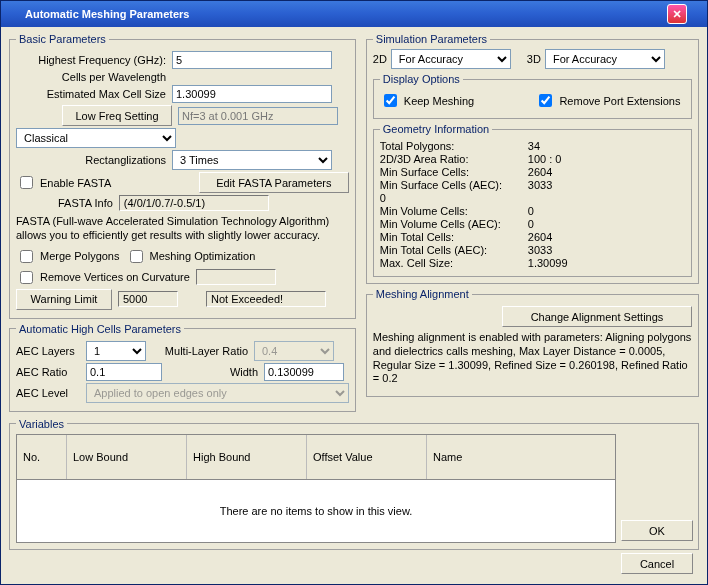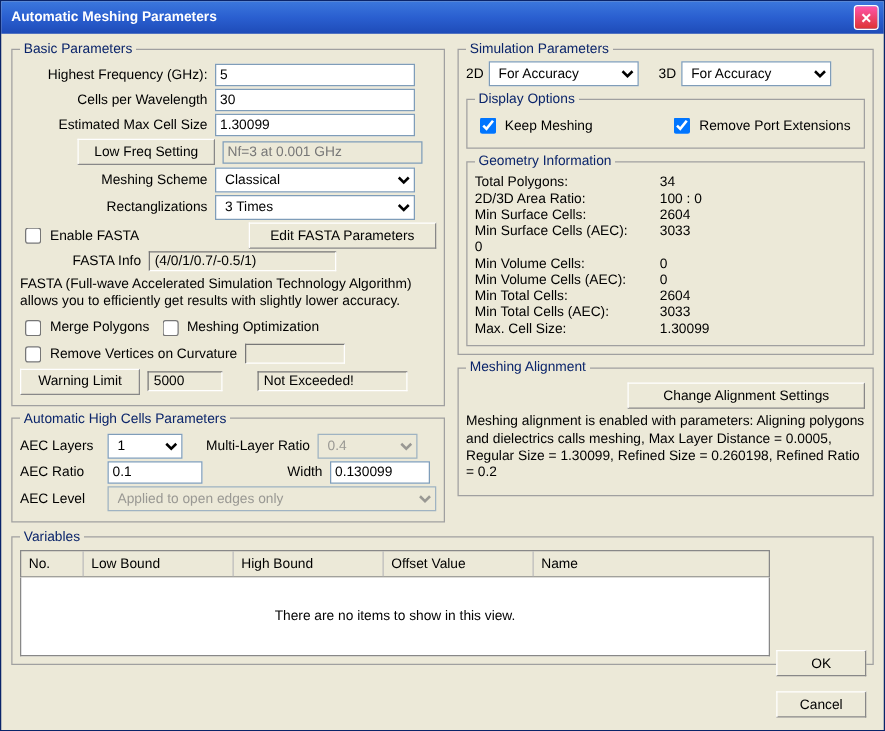--- a/index.html
+++ b/index.html
@@ -1,37 +1,37 @@
 <!DOCTYPE html>
 <html><head>
 <meta charset="utf-8">
 <style>
   * { box-sizing: border-box; font-family: Tahoma, Arial, sans-serif; font-size: 11px; }
   body { margin: 0; background: #ece9d8; }
   .window { width: 708px; height: 585px; background: #ece9d8; border: 1px solid #0a246a; display: flex; flex-direction: column; }
-  .titlebar { height: 26px; background: linear-gradient(to bottom, #3b77dd 0%, #2a5fd0 50%, #1e4bb8 100%); display: flex; align-items: center; padding: 0 4px; color: #fff; font-weight: bold; }
+  .titlebar { height: 26px; background: linear-gradient(to bottom, #3b77dd 0%, #2a5fd0 50%, #1e4bb8 100%); display: flex; align-items: center; padding: 0 20px; color: #fff; font-weight: bold; }
   .titlebar .title { flex: 1; padding-left: 4px; }
   .closebtn { width: 20px; height: 20px; background: linear-gradient(to bottom,#f5a,#d33); border: 1px solid #fff; border-radius: 3px; color:#fff; display:flex; align-items:center; justify-content:center; font-weight:bold; cursor:pointer; }
   .body { flex:1; padding: 6px 8px 6px 8px; display:flex; flex-direction:column; gap:4px; position:relative; }
   .cols { display:flex; gap:10px; }
   .col { flex:1; display:flex; flex-direction:column; gap:4px; }
   fieldset { border:1px solid #a0a0a0; padding:4px 6px 6px 6px; margin:0; }
   legend { color:#0a246a; padding:0 3px; }
   .row { display:flex; align-items:center; margin:2px 0; gap:6px; }
   .lblr { text-align:right; display:inline-block; }
   label.lblr { width: 150px; }
   input[type="text"], select { border:1px solid #7f9db9; background:#fff; height:18px; padding:1px 3px; }
   input[disabled], select[disabled] { background:#ece9d8; color:#777; }
   select { height:20px; }
   .btn { background:#ece9d8; border:1px solid #888; border-top-color:#fff; border-left-color:#fff; padding:2px 6px; height:21px; cursor:pointer; display:inline-flex; align-items:center; justify-content:center; }
   .chk { display:flex; align-items:center; gap:4px; }
   .infov { color:#000; }
   .desc { color:#000; margin:4px 0; line-height:1.25; }
   .varhdr { display:flex; border:1px solid #888; background:#ece9d8; }
-  .varhdr div { padding:4px 6px; border-right:1px solid #bbb; }
+  .varhdr div { padding:16px 6px; border-right:1px solid #bbb; }
   .varbody { border:1px solid #888; border-top:none; height:63px; background:#fff; display:flex; align-items:center; justify-content:center; color:#000; }
   .rightbtns { position:absolute; right:14px; bottom:10px; display:flex; flex-direction:column; gap:12px; }
   .rightbtns .btn { width:72px; }
   .geo .row2 { display:flex; align-items:center; margin:1px 0; }
   .geo .row2 .k { width:148px; text-align:left; padding-right:10px; white-space:nowrap; }
   .geo .row2 .v { flex:1; white-space:nowrap; }
   .simrow { display:flex; align-items:center; gap:4px; }
   .simrow select { width:120px; }
   .inset { border:1px solid #888; border-top-color:#777; border-left-color:#777; border-right-color:#fff; border-bottom-color:#fff; padding:1px 4px; background:#ece9d8; display:inline-block; }
   .w160 { width:160px; }
@@ -49,33 +49,31 @@
 
       <div class="col" style="flex:1.02">
         <fieldset>
           <legend>Basic Parameters</legend>
           <div class="row">
             <label class="lblr">Highest Frequency (GHz):</label>
             <input type="text" class="w160" value="5" style="">
           </div>
           <div class="row">
             <label class="lblr">Cells per Wavelength</label>
-            <input type="text" class="w160" value="30" style="">
           </div>
           <div class="row">
             <label class="lblr">Estimated Max Cell Size</label>
             <input type="text" class="w160" value="1.30099" style="">
           </div>
           <div class="row">
             <span style="width:40px"></span>
             <button class="btn" style="width:110px">Low Freq Setting</button>
             <input type="text" class="w160" disabled="" value="Nf=3 at 0.001 GHz" style="">
           </div>
           <div class="row">
-            <label class="lblr">Meshing Scheme</label>
             <select class="w160"><option>Classical</option></select>
           </div>
           <div class="row">
             <label class="lblr">Rectanglizations</label>
             <select class="w160"><option>3 Times</option></select>
           </div>
           <div class="row">
             <label class="chk">
               <input type="checkbox" style="">
               <span>Enable FASTA</span>

